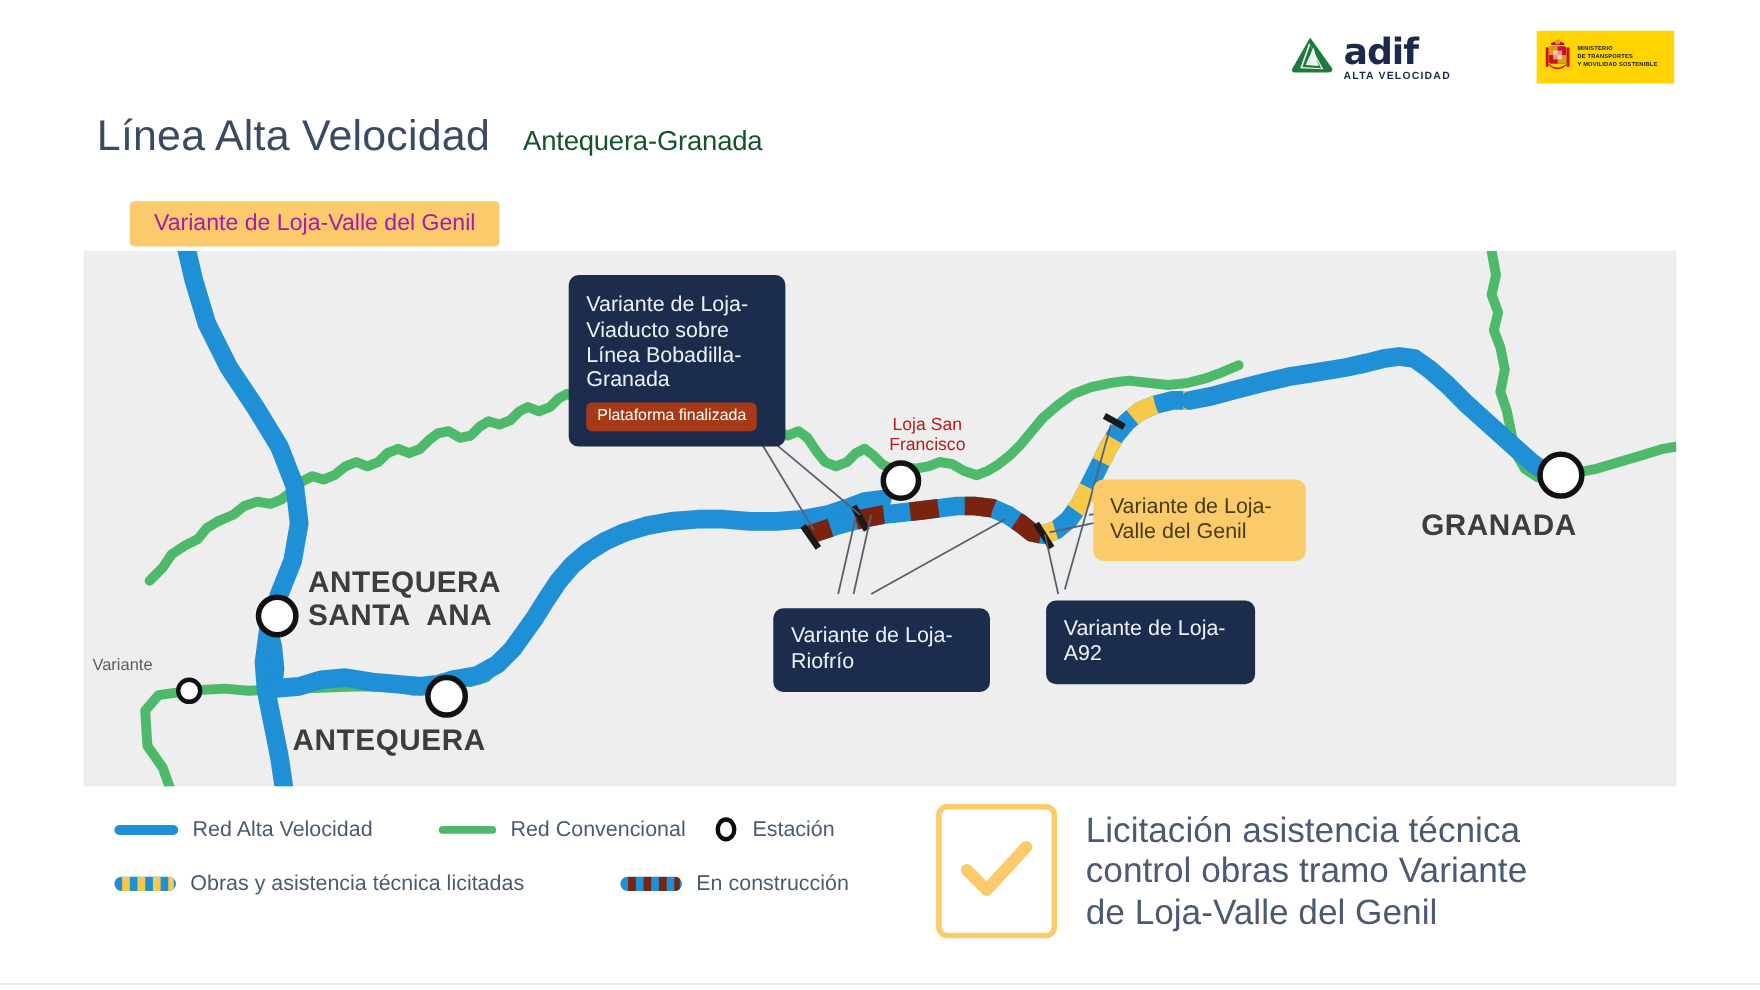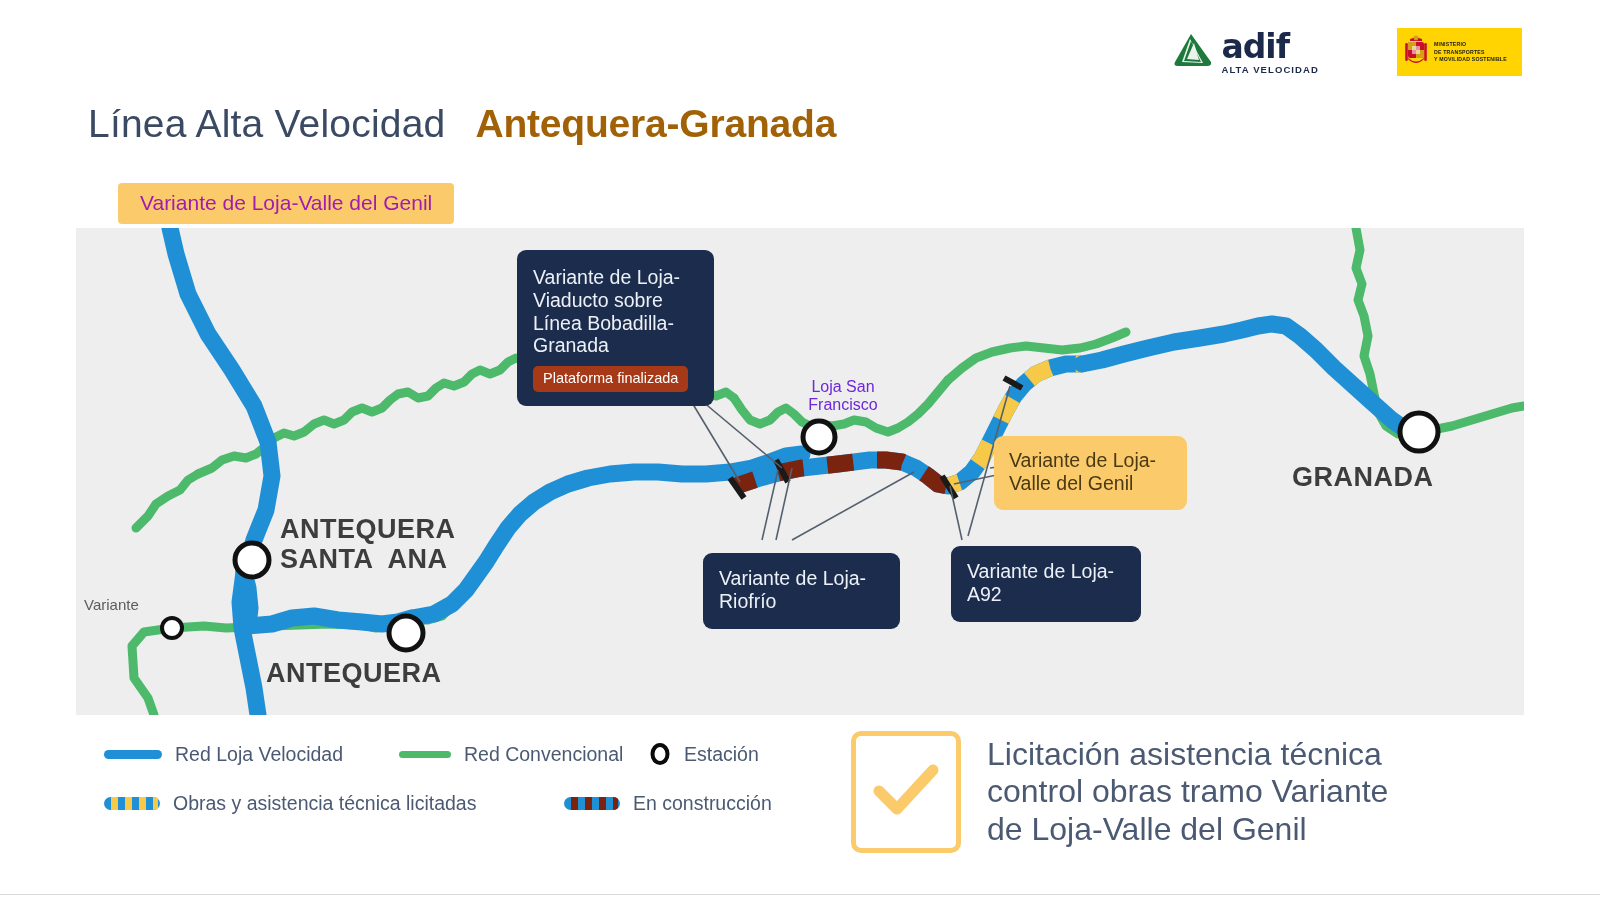--- a/index.html
+++ b/index.html
@@ -23,34 +23,34 @@
              font-family:"DejaVu Sans",sans-serif;}
   .adif-sub{font-size:9.5px;font-weight:700;color:#1b2a4a;letter-spacing:1.1px;margin-top:2px;}
   .min-logo{background:#ffd400;width:125px;height:48px;display:flex;align-items:center;gap:5px;padding:0 6px;box-sizing:border-box;}
   .min-shield{width:26px;height:34px;flex:none;}
   .min-txt{display:flex;flex-direction:column;gap:1px;}
   .min-line{font-size:5.2px;font-weight:700;color:#1b1b1b;letter-spacing:.2px;line-height:1.25;white-space:nowrap;}
 
   
   .title-row{position:absolute;left:88px;top:102px;display:flex;align-items:baseline;gap:30px;white-space:nowrap;}
   .title-light{font-size:39px;font-weight:400;color:#3b4a63;letter-spacing:.2px;}
-  .title-bold{font-size:39px;font-weight:700;color:#a16207;letter-spacing:-.2px;}
+  .title-bold{font-size:25px;font-weight:400;color:#14532d;letter-spacing:-.2px;}
 
   .top-chip{position:absolute;left:118px;top:183px;background:#fbcb6b;color:#a21caf;
     padding:9px 22px 11px 22px;border-radius:4px;font-size:21px;line-height:1;}
 
   
   .map{position:absolute;left:76px;top:228px;width:1448px;height:487px;background:#eeeeee;overflow:hidden;}
   .map svg{position:absolute;left:0;top:0;}
 
   
   .mlabel{position:absolute;font-weight:700;color:#3d3d3d;white-space:pre;}
   .mlabel.big{font-size:27px;letter-spacing:.5px;}
   .mlabel.sm{font-size:15px;font-weight:400;color:#5c5c5c;}
-  .mlabel.md{font-size:16px;font-weight:400;color:#6d28d9;line-height:1.12;text-align:center;}
+  .mlabel.md{font-size:16px;font-weight:400;color:#b91c1c;line-height:1.12;text-align:center;}
 
   
   .callout{position:absolute;border-radius:9px;box-sizing:border-box;}
   .callout.dark{background:#1c2c4c;color:#ecf0f7;}
   .callout.amber{background:#fbcb6b;color:#4a3a14;}
   .callout .ctext{font-size:19.5px;line-height:1.17;display:block;white-space:pre-line;}
   .badge{display:inline-block;background:#a63a18;color:#ffffff;font-size:14.5px;
          padding:5px 10px 6px 10px;border-radius:5px;margin-top:9px;line-height:1;white-space:nowrap;}
 
   
@@ -270,21 +270,21 @@
       <span class="ctext">Variante de Loja-
 Valle del Genil</span>
     </div>
   </div>
 
   <div class="legend">
 
     <div class="lrow r1">
       <div class="litem" style="width:295px;">
         <span class="sw-solid" style="background:#1f8fd6;"></span>
-        <span class="ltext">Red Loja Velocidad</span>
+        <span class="ltext">Red Alta Velocidad</span>
       </div>
       <div class="litem" style="width:250px;">
         <span class="sw-solid" style="background:#4cb96b;width:52px;height:7px;"></span>
         <span class="ltext">Red Convencional</span>
       </div>
       <div class="litem">
         <span class="sw-station">
           <svg width="22" height="24" viewBox="0 0 22 24" aria-hidden="true">
             <ellipse cx="11" cy="12" rx="7.5" ry="9" fill="#ffffff" stroke="#0b0b0b" stroke-width="4"></ellipse>
           </svg>

